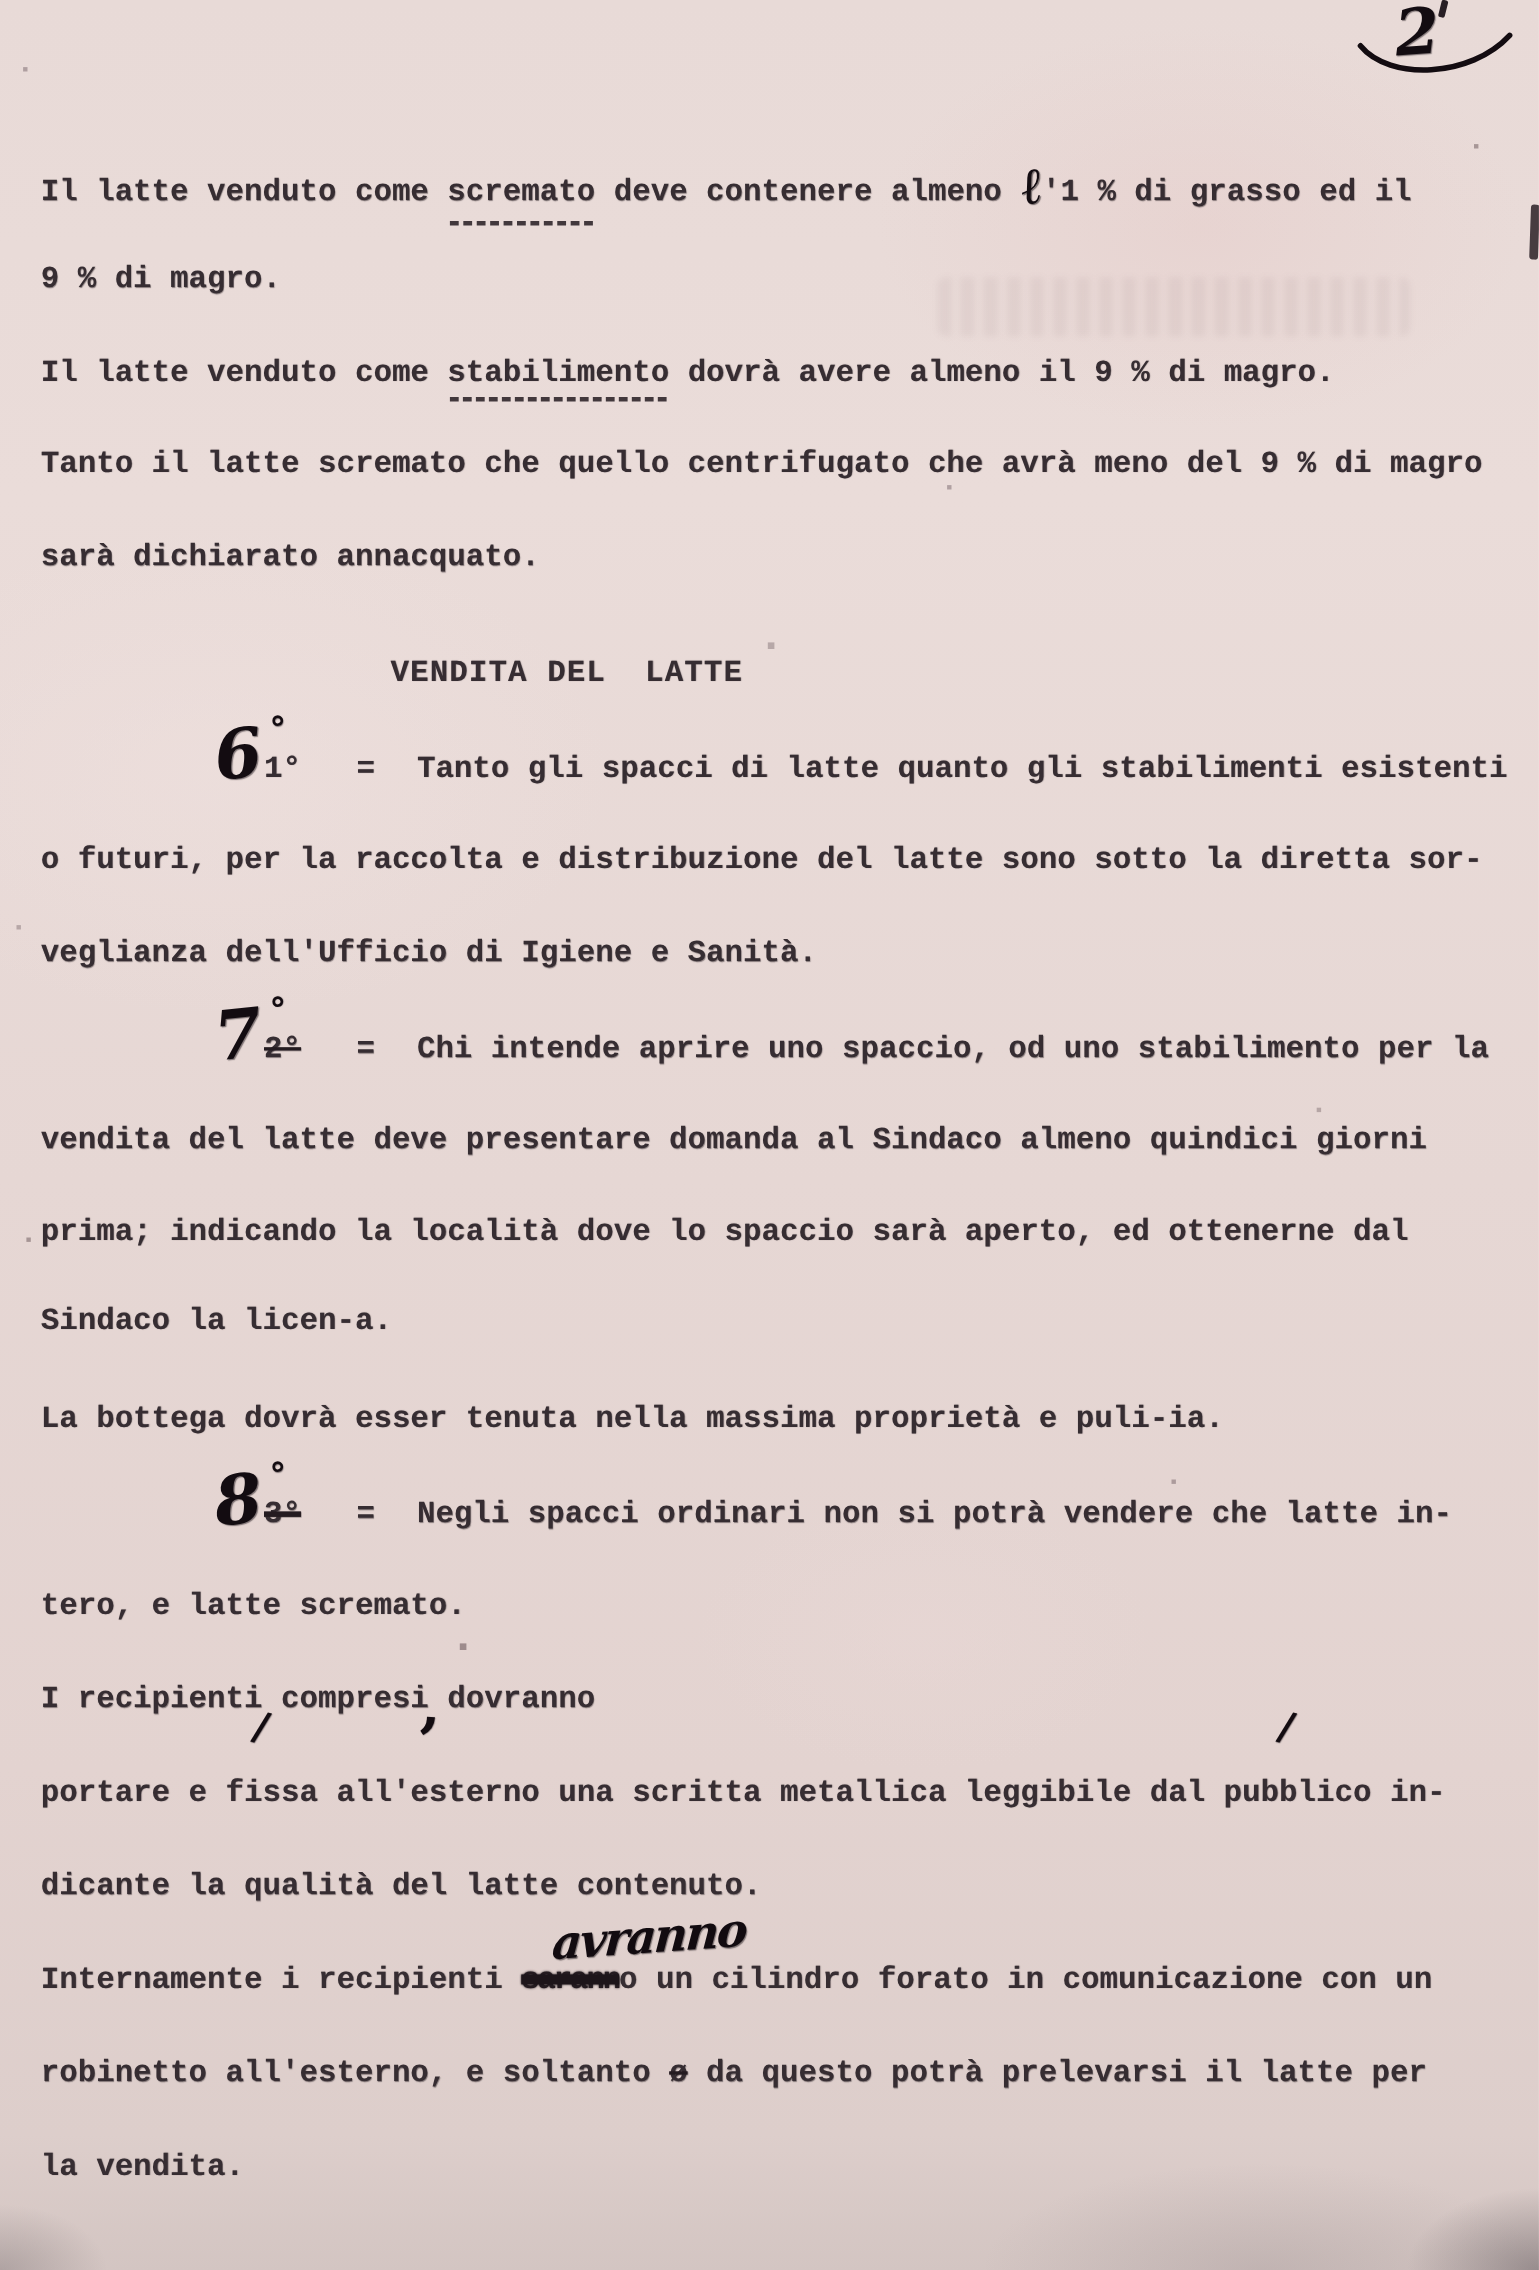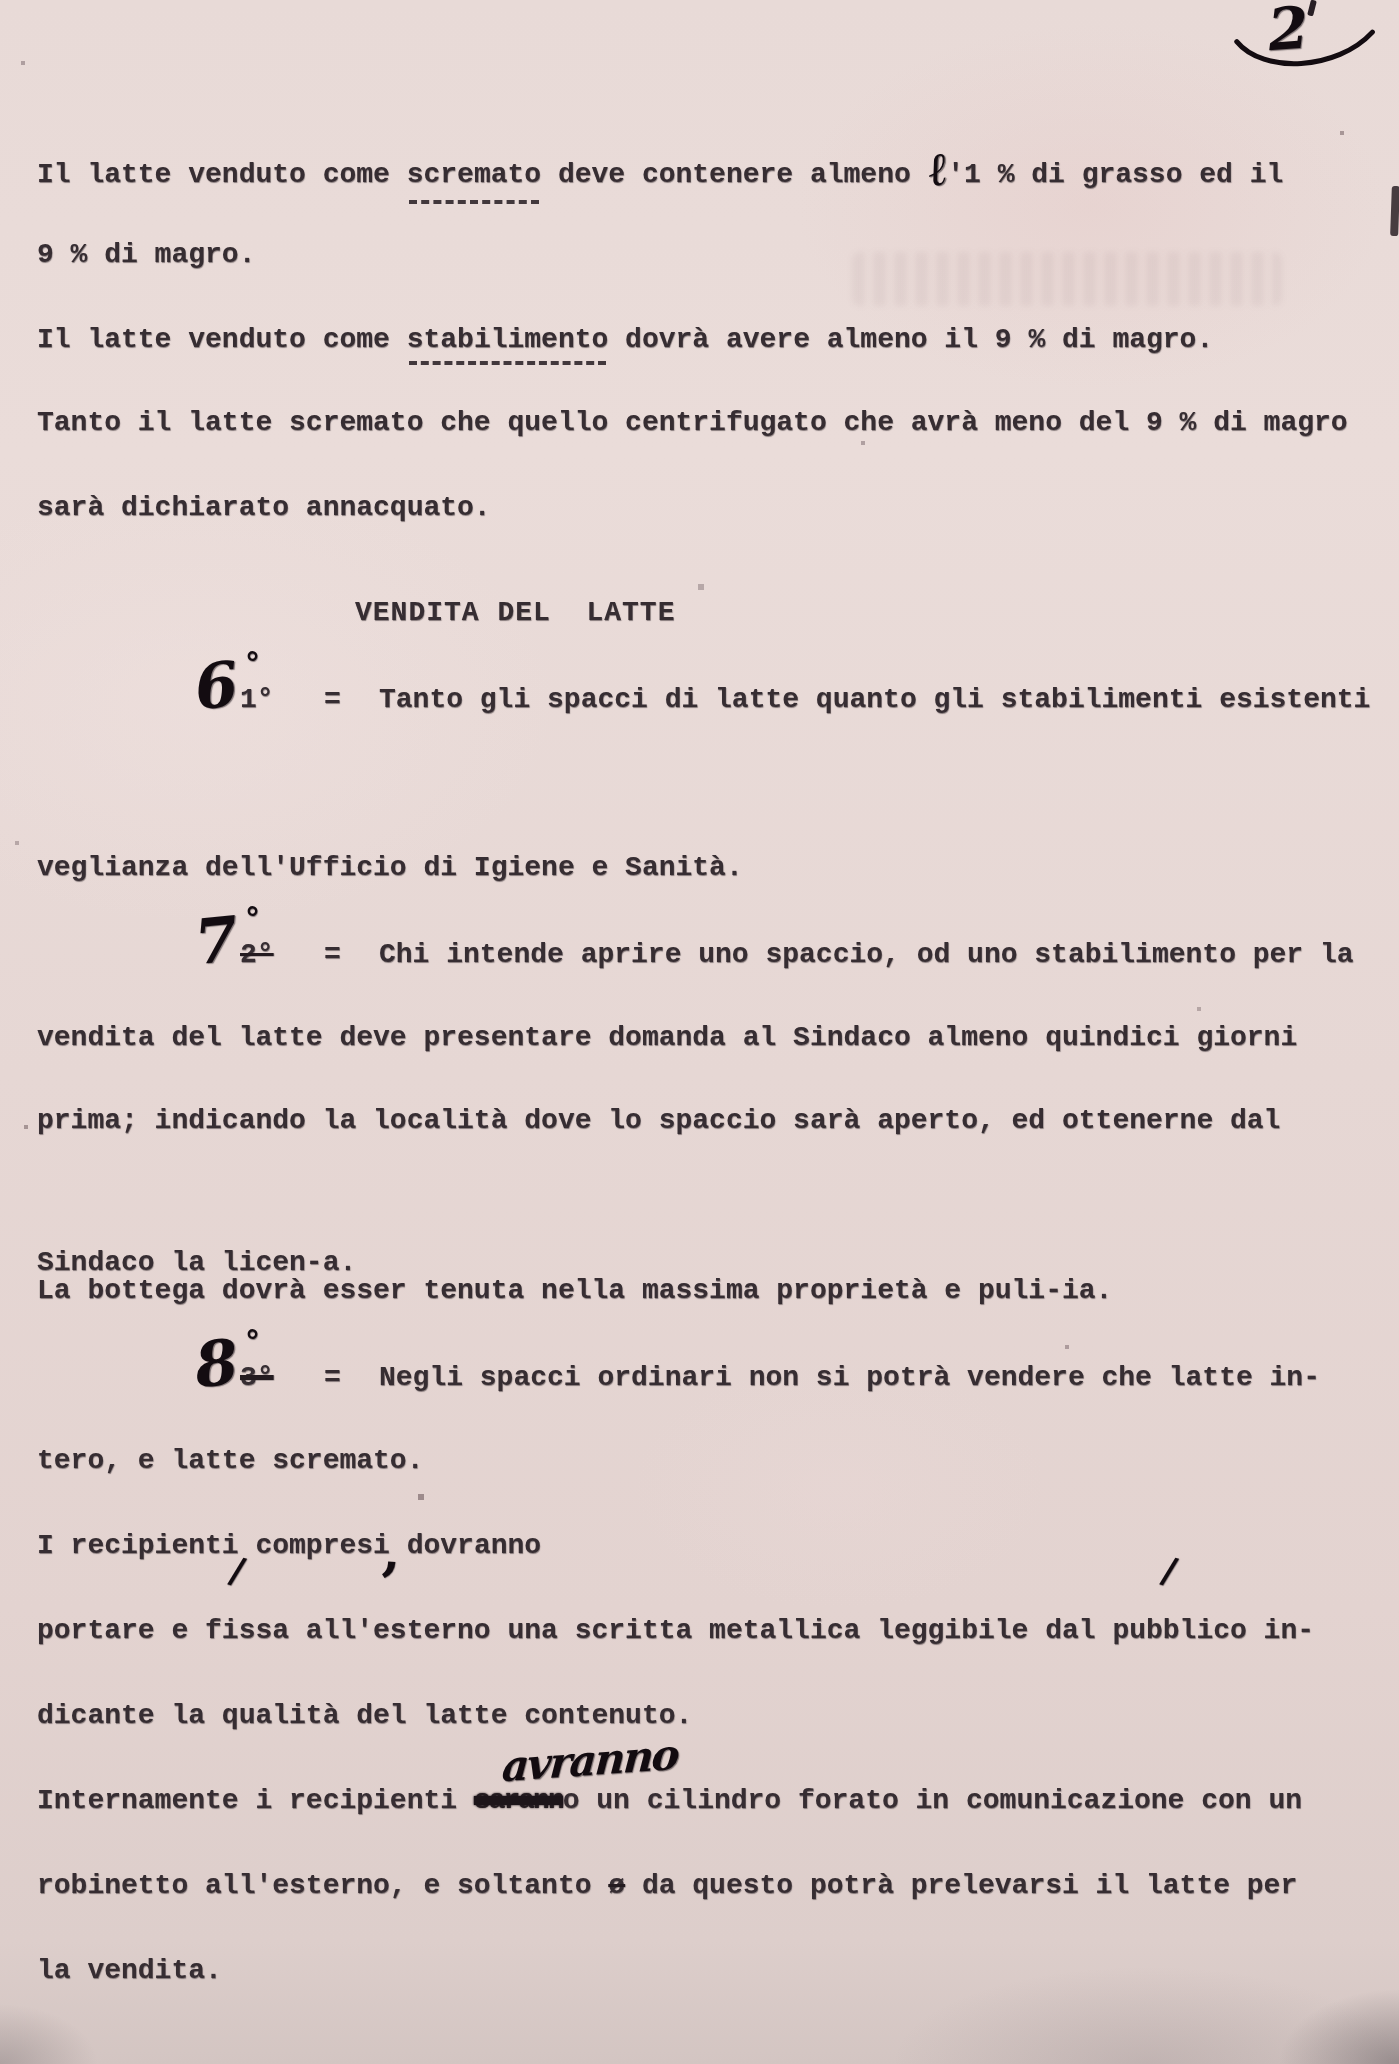--- a/index.html
+++ b/index.html
@@ -133,32 +133,33 @@
 
   <div class="tline heading" style="top:596px">VENDITA DEL  LATTE</div>
 
   <div class="tline item" style="top:681px">
     <span class="hand-num">6</span>
     <span class="hand-deg">°</span>
     <span class="typed-num">1°</span>
     <span class="eq">=</span>
     <span class="item-text">Tanto gli spacci di latte quanto gli stabilimenti esistenti</span>
   </div>
+  <div class="tline" style="top:766px">o futuri, per la raccolta e distribuzione del latte sono sotto la diretta sor-</div>
   <div class="tline" style="top:851px">veglianza dell'Ufficio di Igiene e Sanità.</div>
 
   <div class="tline item" style="top:936px">
     <span class="hand-num">7</span>
     <span class="hand-deg">°</span>
     <span class="typed-num struck-thin">2°</span>
     <span class="eq">=</span>
     <span class="item-text">Chi intende aprire uno spaccio, od uno stabilimento per la</span>
   </div>
   <div class="tline" style="top:1021px">vendita del latte deve presentare domanda al Sindaco almeno quindici giorni</div>
   <div class="tline" style="top:1104px">prima; indicando la località dove lo spaccio sarà aperto, ed ottenerne dal</div>
-  <div class="tline" style="top:1246px">Sindaco la licen-a.</div>
+  <div class="tline" style="top:1185px">Sindaco la licen-a.</div>
   <div class="tline" style="top:1274px">La bottega dovrà esser tenuta nella massima proprietà e puli-ia.</div>
 
   <div class="tline item" style="top:1359px">
     <span class="hand-num">8</span>
     <span class="hand-deg">°</span>
     <span class="typed-num struck-typed">3°</span>
     <span class="eq">=</span>
     <span class="item-text">Negli spacci ordinari non si potrà vendere che latte in-</span>
   </div>
   <div class="tline" style="top:1444px">tero, e latte scremato.</div>

